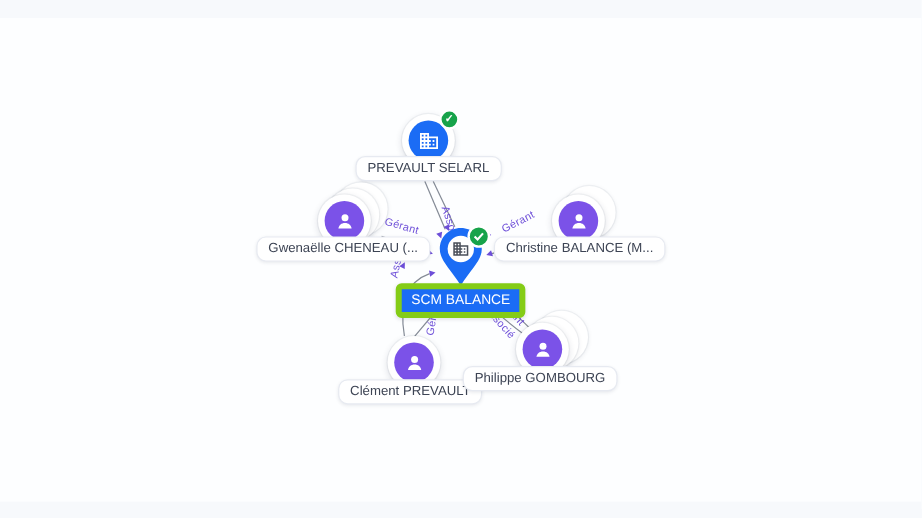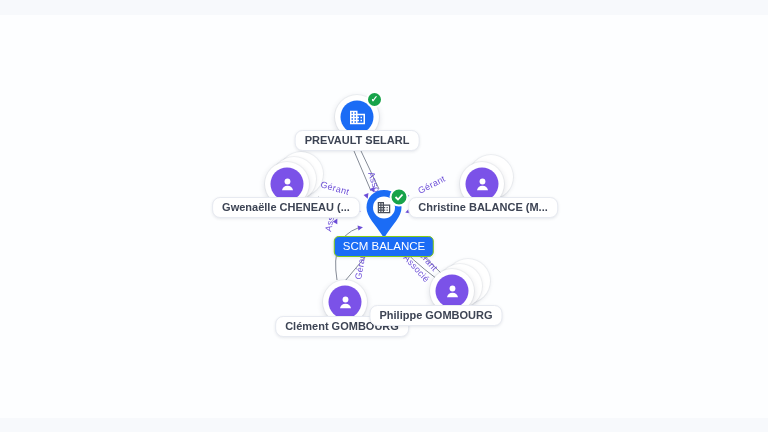--- a/index.html
+++ b/index.html
@@ -35,24 +35,24 @@
   .badge {
     position:absolute; width:17px; height:17px; border-radius:50%;
     background:#17a34a; border:2px solid #ffffff;
     display:flex; align-items:center; justify-content:center;
     color:#fff; font-size:9px; font-weight:bold; line-height:1;
   }
   .pill {
     position:absolute; transform:translateX(-50%);
     background:#ffffff; border:1px solid #e7eaf1; border-radius:8px;
     box-shadow:0 1px 3px rgba(30,40,70,.10);
-    padding:3px 9px 4px; font-size:11px; color:#3d4454; white-space:nowrap;font-weight:bold;
+    padding:3px 9px 4px; font-size:11px; color:#3d4454; white-space:nowrap;
   }
   .pill.center-pill {
-    background:#1b6cf5; border:1px solid #84cc16; color:#ffffff;
+    background:#1b6cf5; border:5px solid #84cc16; color:#ffffff;
     border-radius:5px; font-size:11.5px; font-weight:500; padding:3px 8px 4px;
   }
   .pin { position:absolute; }
 </style>
 </head>
 <body>
 
 <div class="canvas"></div>
 
 <svg class="edges" viewBox="0 0 768 432">
@@ -149,27 +149,27 @@
 <div class="node" style="left:323px; top:280px;">
   <div class="card">
     <div class="avatar person">
       <svg width="20" height="20" viewBox="0 0 24 24" fill="#ffffff">
           <circle cx="12" cy="8.4" r="3.5"></circle>
           <path d="M12 13.6c-3.6 0-6.1 2.2-6.6 5.4h13.2c-.5-3.2-3-5.4-6.6-5.4z"></path>
         </svg>
     </div>
   </div>
 </div>
-<div class="pill" style="left:342px; top:316px;">Clément GOMBOURG</div>
+<div class="pill" style="left:342px; top:316px;">Clément PREVAULT</div>
 
 <div class="node" style="left:430px; top:269px;">
   <div class="card ghost" style="left:16px; top:-10px;"></div>
   <div class="card ghost" style="left:8px; top:-5px;"></div>
   <div class="card">
     <div class="avatar person">
       <svg width="20" height="20" viewBox="0 0 24 24" fill="#ffffff">
           <circle cx="12" cy="8.4" r="3.5"></circle>
           <path d="M12 13.6c-3.6 0-6.1 2.2-6.6 5.4h13.2c-.5-3.2-3-5.4-6.6-5.4z"></path>
         </svg>
     </div>
   </div>
 </div>
-<div class="pill" style="left:436px; top:305px;">Philippe GOMBOURG</div>
+<div class="pill" style="left:450px; top:305px;">Philippe GOMBOURG</div>
 
 </body></html>

